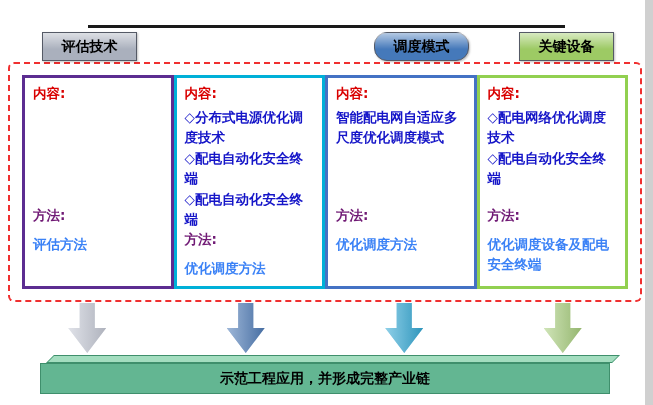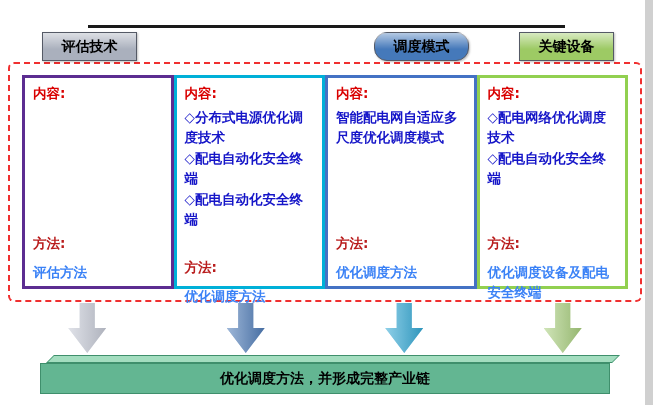--- a/index.html
+++ b/index.html
@@ -24,21 +24,21 @@
     display:flex;padding:11px 12px;
   }
   .panel{
     flex:1;background:#ffffff;border:3px solid #888;box-sizing:border-box;
     padding:7px 8px;display:flex;flex-direction:column;
   }
   .content-area{flex:1;}
   .p-label{color:#d90000;font-weight:bold;font-size:13.5px;margin-bottom:5px;}
   .p-item{color:#1515c8;font-weight:bold;font-size:13.5px;line-height:1.45;margin-bottom:2px;}
   .method-area{height:72px;}
-  .m-label{color:#b91c1c;font-weight:bold;font-size:13.5px;margin-top:28px;}
+  .m-label{color:#701a75;font-weight:bold;font-size:13.5px;}
   .m-text{color:#3b82f6;font-weight:bold;font-size:13.5px;line-height:1.45;margin-top:10px;}
   
   .arrows-row{position:absolute;top:302px;left:8px;width:634px;height:52px;display:flex;}
   .arrow-cell{flex:1;display:flex;align-items:center;justify-content:center;}
   .down-arrow{
     width:38px;height:50px;
     clip-path:polygon(30% 0,70% 0,70% 50%,100% 50%,50% 100%,0 50%,30% 50%);
     background:#999;position:relative;
   }
   .down-arrow::before{content:'';position:absolute;inset:0;background:linear-gradient(90deg,rgba(255,255,255,.45),rgba(0,0,0,.12));}
@@ -132,17 +132,17 @@
     <div class="arrow-cell">
       <div class="down-arrow" style="background: rgb(53, 170, 214);"></div>
     </div>
     <div class="arrow-cell">
       <div class="down-arrow" style="background: rgb(169, 207, 126);"></div>
     </div>
   </div>
 
   <div class="bar-top"></div>
   <div class="bar-front" style="background: rgb(99, 182, 146);">
-    <span>优化调度方法，并形成完整产业链</span>
+    <span>示范工程应用，并形成完整产业链</span>
   </div>
 
   <div class="right-strip"></div>
 </div>
 
 </body></html>

